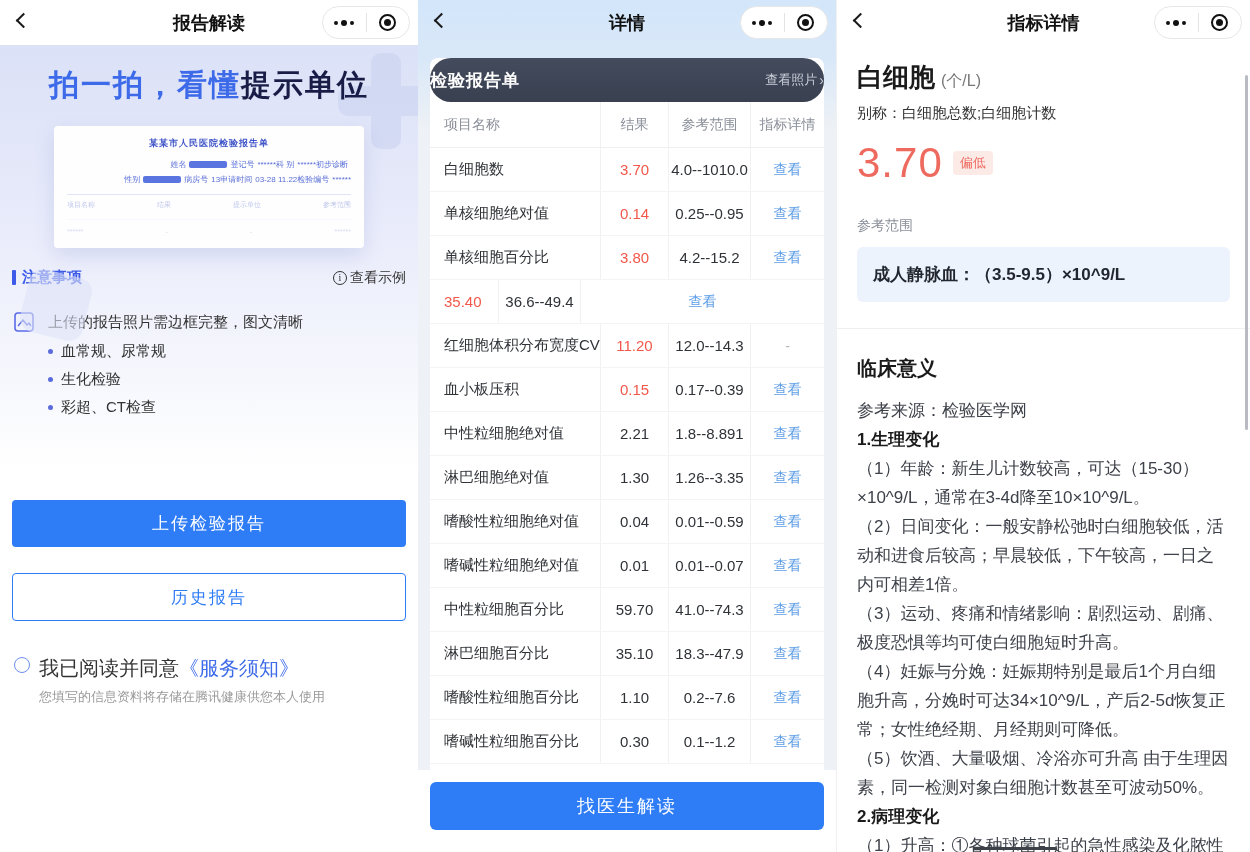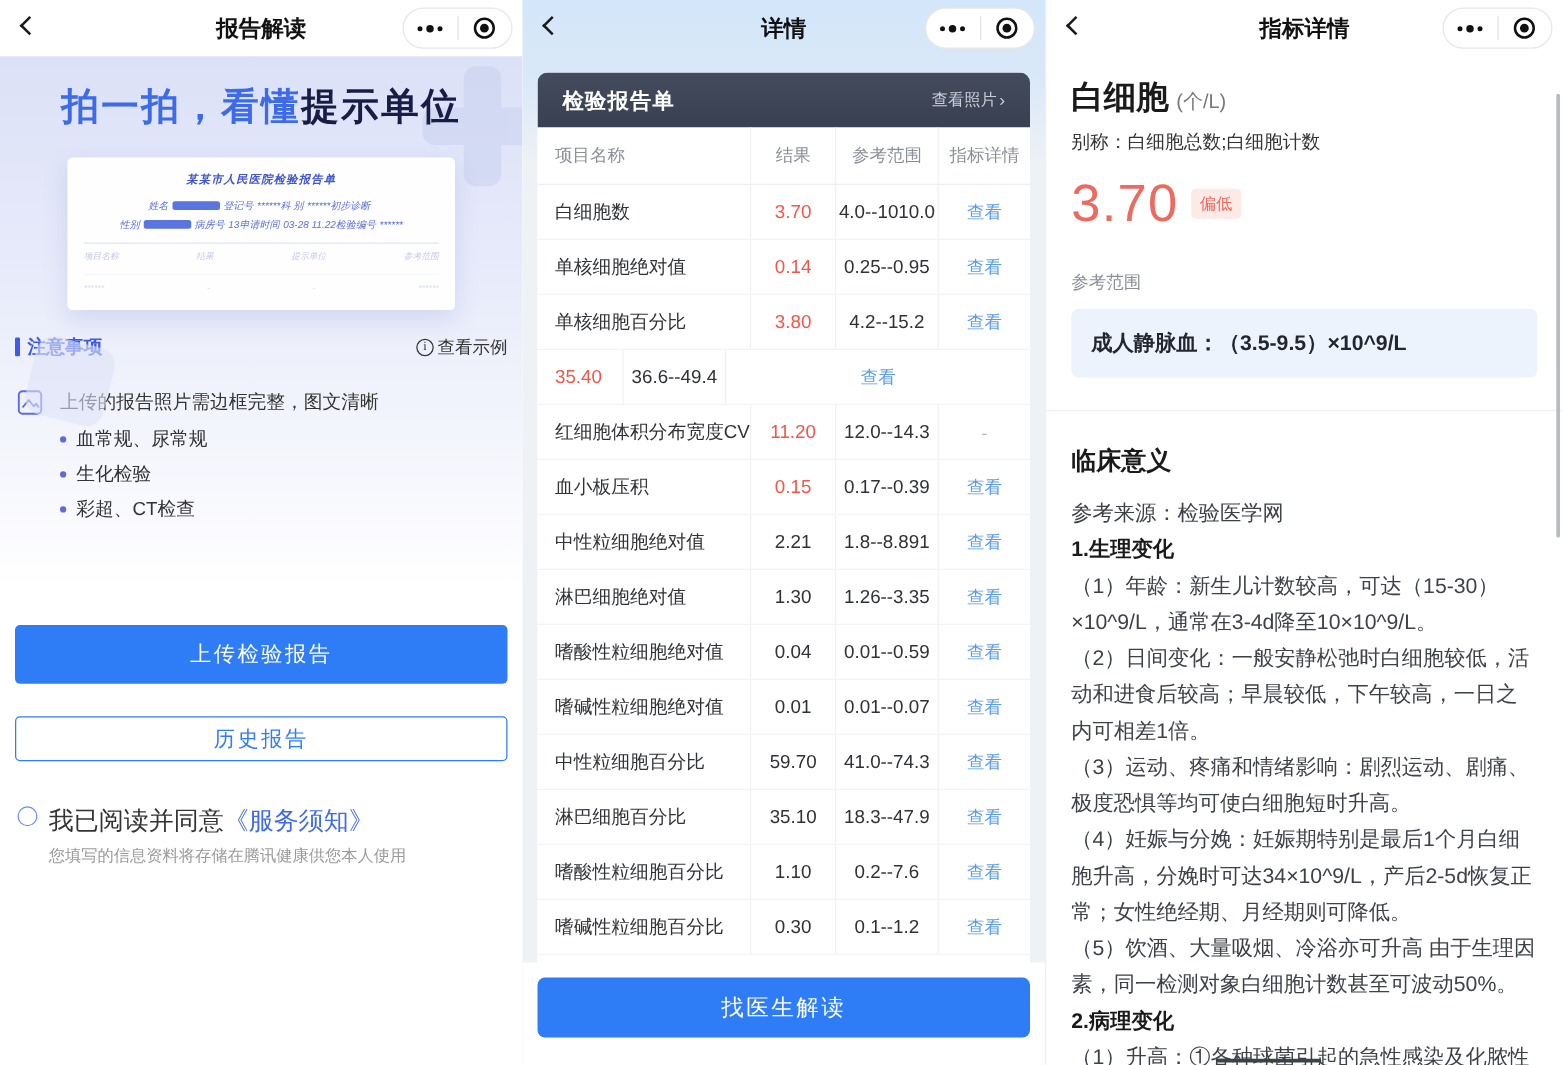--- a/index.html
+++ b/index.html
@@ -25,53 +25,53 @@
 
   
   .hero { position:relative; height:425px; background:linear-gradient(180deg,#dbe1f7 0%,#e7eafa 38%,#f6f7fd 78%,#ffffff 100%); overflow:hidden; }
   .plus-deco { position:absolute; right:-16px; top:8px; width:96px; height:96px; opacity:.5; }
   .plus-deco i { position:absolute; background:#c7d0ef; border-radius:10px; display:block; }
   .plus-v { left:33px; top:0; width:30px; height:96px; }
   .plus-h { left:0; top:33px; width:96px; height:30px; }
   .sq-deco { position:absolute; left:24px; top:228px; width:64px; height:64px; background:#dde2f7; border-radius:14px; transform:rotate(14deg); opacity:.6; }
   .hero-title { position:relative; margin-top:20px; text-align:center; font-size:30px; font-weight:bold; letter-spacing:2px; z-index:2; }
   .t-blue { color:#3d6ae8; } .t-dark { color:#181c46; }
-  .sample-card { position:relative; z-index:2; width:310px; margin:20px auto 0; height:122px; background:rgba(255,255,255,.94); border-radius:4px; box-shadow:0 8px 20px rgba(98,116,196,.18); padding:11px 13px 0; overflow:hidden;font-style:italic; }
+  .sample-card { position:relative; z-index:2; width:310px; margin:20px auto 0; height:122px; background:rgba(255,255,255,.94); border-radius:4px; box-shadow:0 8px 20px rgba(98,116,196,.18); padding:11px 13px 0; overflow:hidden; }
   .sc-title { text-align:center; font-size:9px; font-weight:bold; color:#4156c8; letter-spacing:1px; }
-  .sc-row { display:flex; justify-content:center; margin-top:9px; font-size:8px; color:#5a6fd6; white-space:nowrap; }
+  .sc-row { display:flex; justify-content:flex-end; margin-top:9px; font-size:8px; color:#5a6fd6; white-space:nowrap; }
   .sc-row + .sc-row { margin-top:4px; }
   .sc-field { display:flex; align-items:center; gap:3px; }
   .mask { display:none; }
   .mask.is-masked { display:inline-block; width:38px; height:7px; background:#5a74e0; border-radius:2px; }
   .sc-sep { margin-top:9px; border-top:1px solid #dfe4f6; }
   .sc-head { display:flex; justify-content:space-between; margin-top:5px; font-size:7px; color:#8d9bd8; opacity:.55; }
   .sc-faint { display:flex; justify-content:space-between; margin-top:9px; font-size:7px; color:#9aa6da; opacity:.4; border-top:1px solid #eceffa; padding-top:8px; }
   .notice-row { display:flex; align-items:center; justify-content:space-between; padding:0 12px; margin-top:20px; }
   .notice-title { display:flex; align-items:center; font-size:15px; font-weight:bold; color:#3d5be8; }
   .notice-title::before { content:''; width:4px; height:15px; background:#3d5be8; border-radius:1px; margin-right:6px; }
   .example-link { display:flex; align-items:center; gap:3px; font-size:14px; color:#333; cursor:pointer; }
   .info-i { width:14px; height:14px; border:1.3px solid #333; border-radius:50%; font-size:10px; line-height:12px; text-align:center; font-style:normal; color:#333; }
   .info-i::before { content:'i'; font-family:"Liberation Serif", serif; }
   .tip-row { display:flex; align-items:flex-start; gap:14px; padding:0 14px; margin-top:24px; }
   .tip-text { font-size:15px; color:#333; line-height:22px; }
   .tip-ic { flex:0 0 20px; margin-top:1px; }
   .bullets { margin-top:0; padding-left:48px; }
   .bullet { display:flex; align-items:center; font-size:15px; color:#333; margin-top:9px; }
   .bullet::before { content:''; width:5px; height:5px; border-radius:50%; background:#5a6bdc; margin-right:8px; }
   .btn-primary { margin:30px 12px 0; height:47px; background:#2e7cf6; border-radius:4px; color:#fff; font-size:17px; display:flex; align-items:center; justify-content:center; letter-spacing:2px; cursor:pointer; }
-  .btn-outline { margin:26px 12px 4px; height:36px; background:#fff; border:1px solid #2e7cf6; border-radius:4px; color:#2e7cf6; font-size:17px; display:flex; align-items:center; justify-content:center; letter-spacing:2px; cursor:pointer; }
+  .btn-outline { margin:26px 12px 4px; height:48px; background:#fff; border:1px solid #2e7cf6; border-radius:4px; color:#2e7cf6; font-size:17px; display:flex; align-items:center; justify-content:center; letter-spacing:2px; cursor:pointer; }
   .agree { display:flex; align-items:flex-start; gap:9px; margin:34px 14px 0; }
   .radio { flex:0 0 16px; width:16px; height:16px; border:1.5px solid #6b8ff0; border-radius:50%; margin-top:2px; cursor:pointer; }
   .agree-line1 { font-size:20px; color:#333; }
   .agree-link { color:#3d6ae8; cursor:pointer; }
   .agree-note { font-size:13px; color:#9a9a9a; margin-top:6px; line-height:18px; }
 
   
   .card { margin:13px 12px 0; border-radius:8px 8px 0 0; overflow:hidden; background:#fff; }
-  .card-head { height:44px; background:linear-gradient(180deg,#434b5d,#394050); display:flex; align-items:center; justify-content:space-between; padding:0 20px; }
+  .card-head { height:44px; background:linear-gradient(180deg,#434b5d,#394050); display:flex; align-items:center; justify-content:space-between; padding:0 0;border-radius:21px; }
   .card-head-title { color:#fff; font-size:17px; font-weight:bold; letter-spacing:1px; }
   .view-photo { color:#c9ced8; font-size:13px; display:flex; align-items:center; gap:2px; cursor:pointer; }
   .view-photo .arr { font-size:14px; line-height:1; }
   .thead { display:flex; height:46px; background:#fff; border-bottom:1px solid #efefef; }
   .thead > div { display:flex; align-items:center; justify-content:center; font-size:14px; color:#8a8f99; border-left:1px solid #f1f1f1; }
   .thead > div:first-child { border-left:none; justify-content:flex-start; padding-left:14px; }
   .c-name { flex:0 0 170px; overflow:hidden; }
   .c-res { flex:0 0 68px; } .c-range { flex:0 0 82px; } .c-act { flex:1; }
   .trow { display:flex; height:44px; border-bottom:1px solid #f3f4f6; background:#fff; }
   .trow > div { display:flex; align-items:center; justify-content:center; border-left:1px solid #f1f1f1; overflow:hidden; }

